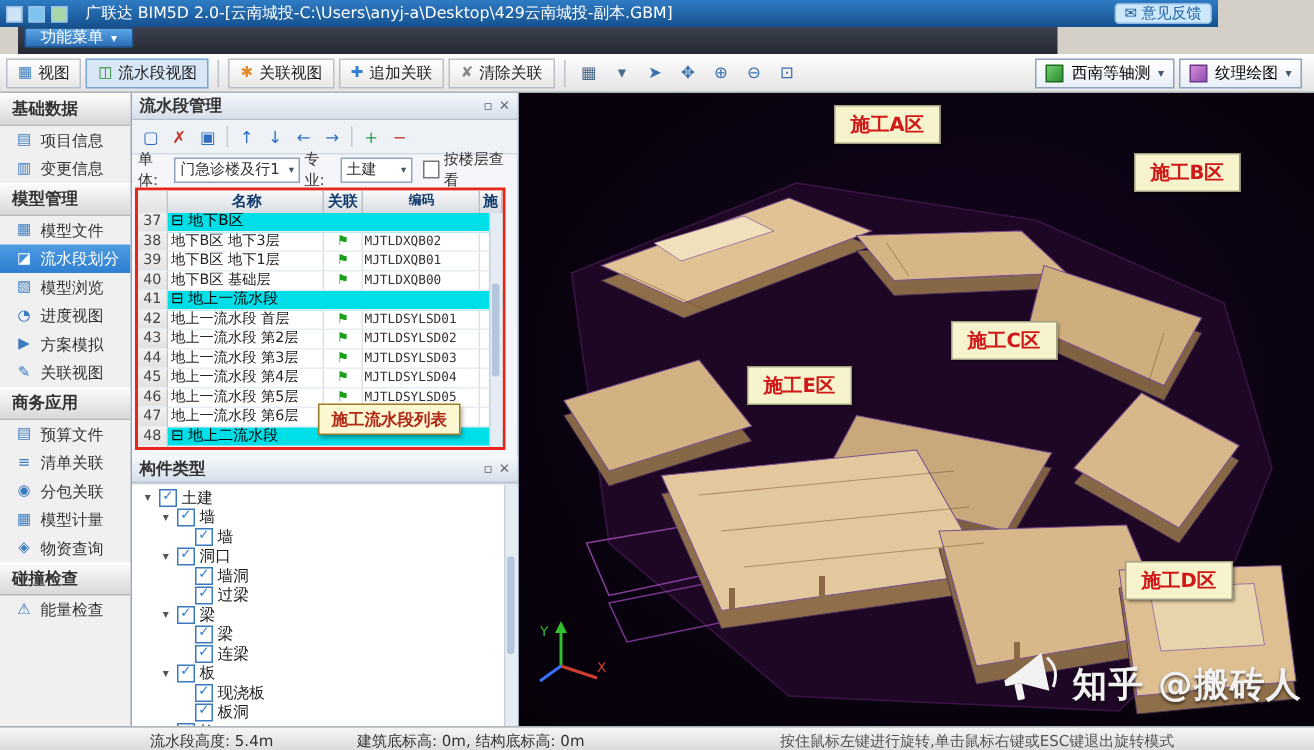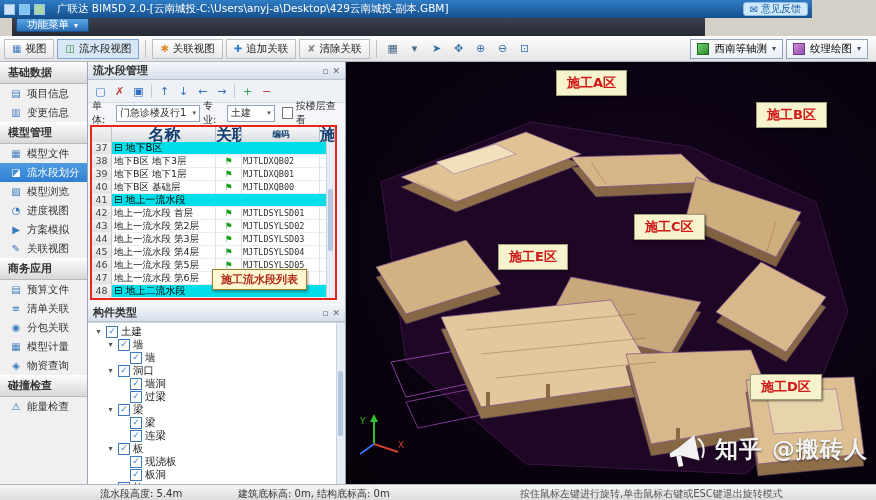--- a/index.html
+++ b/index.html
@@ -59,21 +59,21 @@
   .filter-row{height:20px;min-height:20px;display:flex;align-items:center;gap:3px;padding:0 4px;font-size:10px;color:#333;}
   .mini-select{display:flex;align-items:center;justify-content:space-between;border:1px solid #8fa3bd;
     background:#fff;height:15px;padding:0 3px;font-size:10px;cursor:pointer;overflow:hidden;white-space:nowrap;}
   .mini-select .arrow{font-size:7px;color:#456;margin-left:2px;}
   .us{width:84px;} .ms{width:44px;}
   .cb{width:10px;height:10px;border:1px solid #777;background:#fff;display:inline-block;margin-left:4px;}
   
   .table-wrap{position:relative;margin:2px 8px 0 2px;height:175px;min-height:175px;
     border:2px solid #e8251a;background:#fff;box-sizing:border-box;overflow:hidden;}
   .thead{display:flex;height:15px;background:linear-gradient(#f8f8f8,#d8dde3);}
-  .thead span{border-right:1px solid #b8c0cc;font-weight:bold;font-size:16px;color:#123c6e;
+  .thead span{border-right:1px solid #b8c0cc;font-weight:bold;font-size:10px;color:#123c6e;
     text-align:center;line-height:15px;box-sizing:border-box;overflow:hidden;white-space:nowrap;}
   .trow{display:flex;height:13px;background:#fff;}
   .trow span{box-sizing:border-box;border-right:1px solid #dbe2ea;border-bottom:1px solid #e8edf3;
     font-size:9.5px;line-height:12px;overflow:hidden;white-space:nowrap;}
   .c0{width:20px;min-width:20px;background:linear-gradient(#f2f2f2,#e2e2e2);text-align:center;color:#444;
       border-right:1px solid #c0c6ce !important;}
   .c1{width:104px;min-width:104px;padding-left:2px;color:#222;}
   .c2{width:26px;min-width:26px;text-align:center;}
   .c3{width:78px;min-width:78px;font-family:"DejaVu Sans Mono","Liberation Mono",monospace;font-size:8.5px !important;color:#333;padding-left:1px;}
   .c4{flex:1;}
@@ -90,21 +90,21 @@
   .titem .tarrow{width:9px;text-align:center;font-size:8px;color:#555;}
   .tcb{width:10px;height:10px;min-width:10px;border:1px solid #3a7bbf;background:#fff;color:#2f7fd3;
     font-size:9px;line-height:9px;text-align:center;display:inline-block;}
   .tree .vscroll{top:0;}
   
   .viewport{position:absolute;left:346px;top:62px;width:530px;height:422px;overflow:hidden;
     background:radial-gradient(ellipse at 55% 45%, #150522 0%, #0a0210 60%, #060109 100%);}
   .model{position:absolute;left:0;top:0;}
   .zone{position:absolute;background:#f7f3cd;border:1px solid #a0a080;color:#d01818;
     font-weight:bold;font-size:13px;padding:3px 10px;white-space:nowrap;box-shadow:1px 1px 2px rgba(0,0,0,.5);}
-  .watermark{position:absolute;right:8px;bottom:12px;display:flex;align-items:flex-start;gap:8px;color:#f2f2f2;}
+  .watermark{position:absolute;right:8px;bottom:12px;display:flex;align-items:flex-end;gap:8px;color:#f2f2f2;}
   .watermark .wm-text{font-size:23px;font-weight:bold;letter-spacing:1px;text-shadow:0 1px 2px rgba(0,0,0,.6);}
   .axis{position:absolute;left:8px;bottom:26px;}
   
   .statusbar{position:absolute;left:0;top:484px;width:876px;height:16px;
     background:linear-gradient(#f6f6f6,#dcdcdc);border-top:1px solid #aeb4bc;box-sizing:border-box;font-size:10px;color:#333;}
   .statusbar span{position:absolute;top:2px;white-space:nowrap;}
   .st1{left:100px;} .st2{left:238px;} .st3{left:520px;color:#555;}
 </style>
 </head>
 <body>

